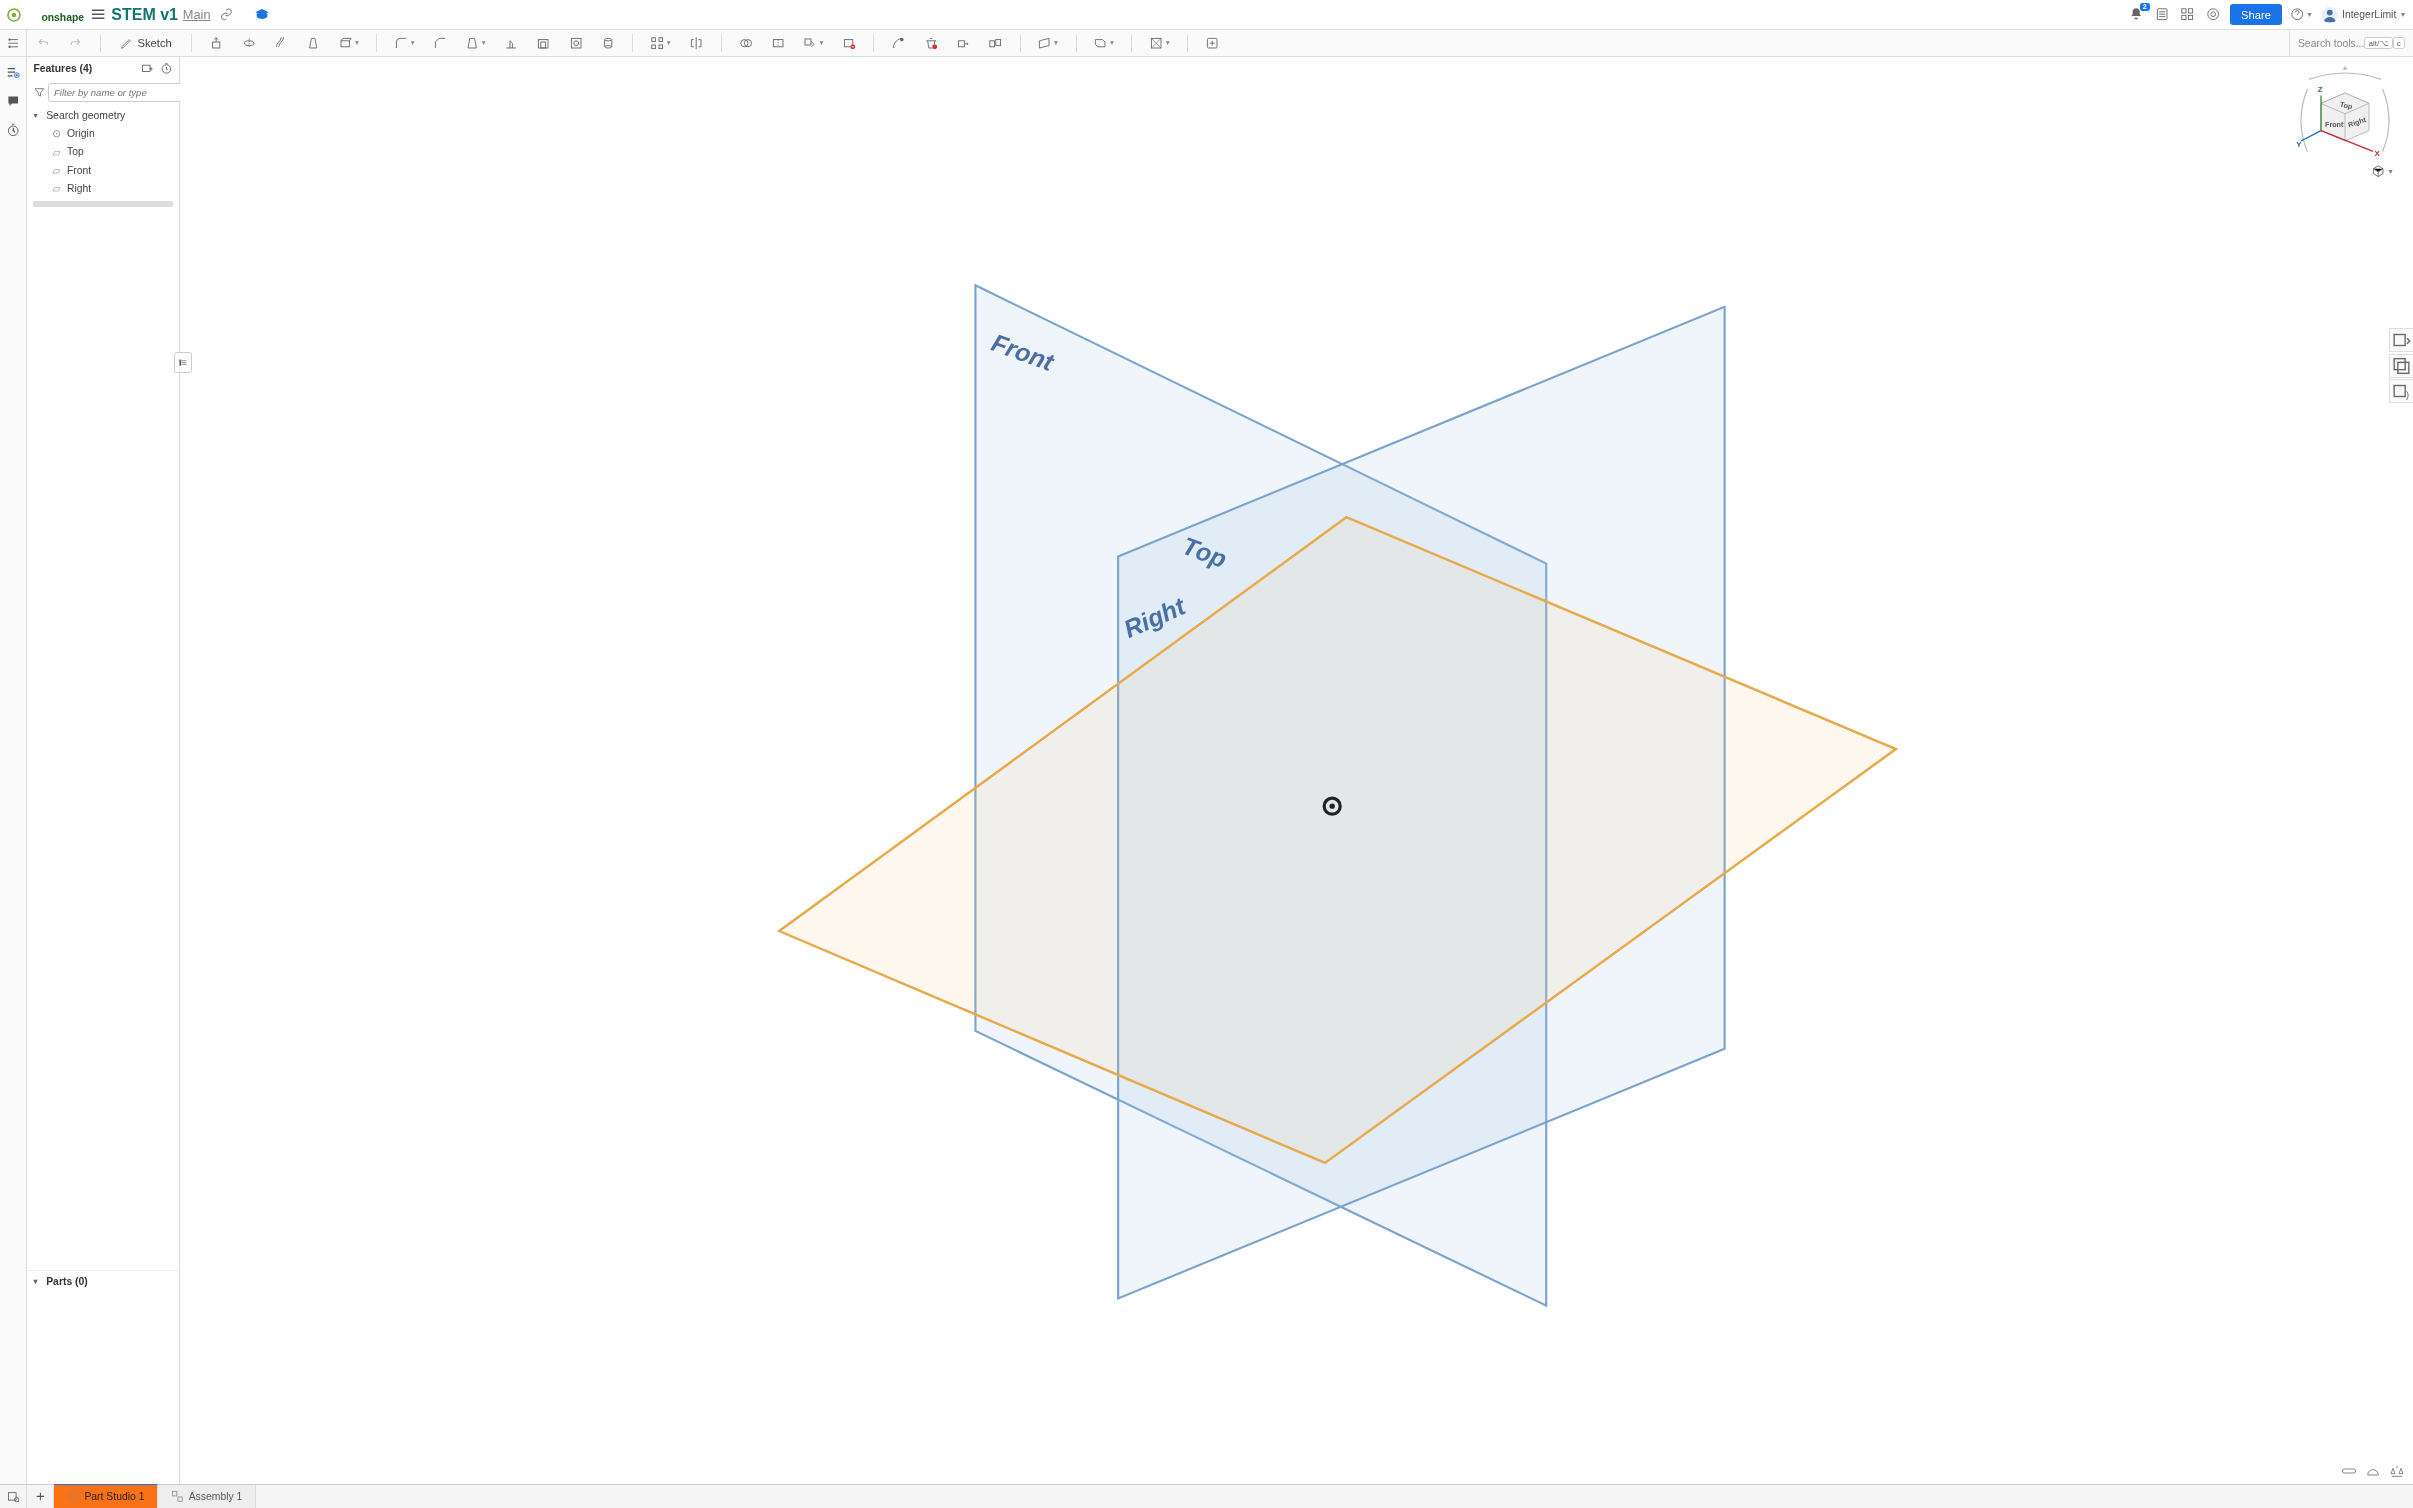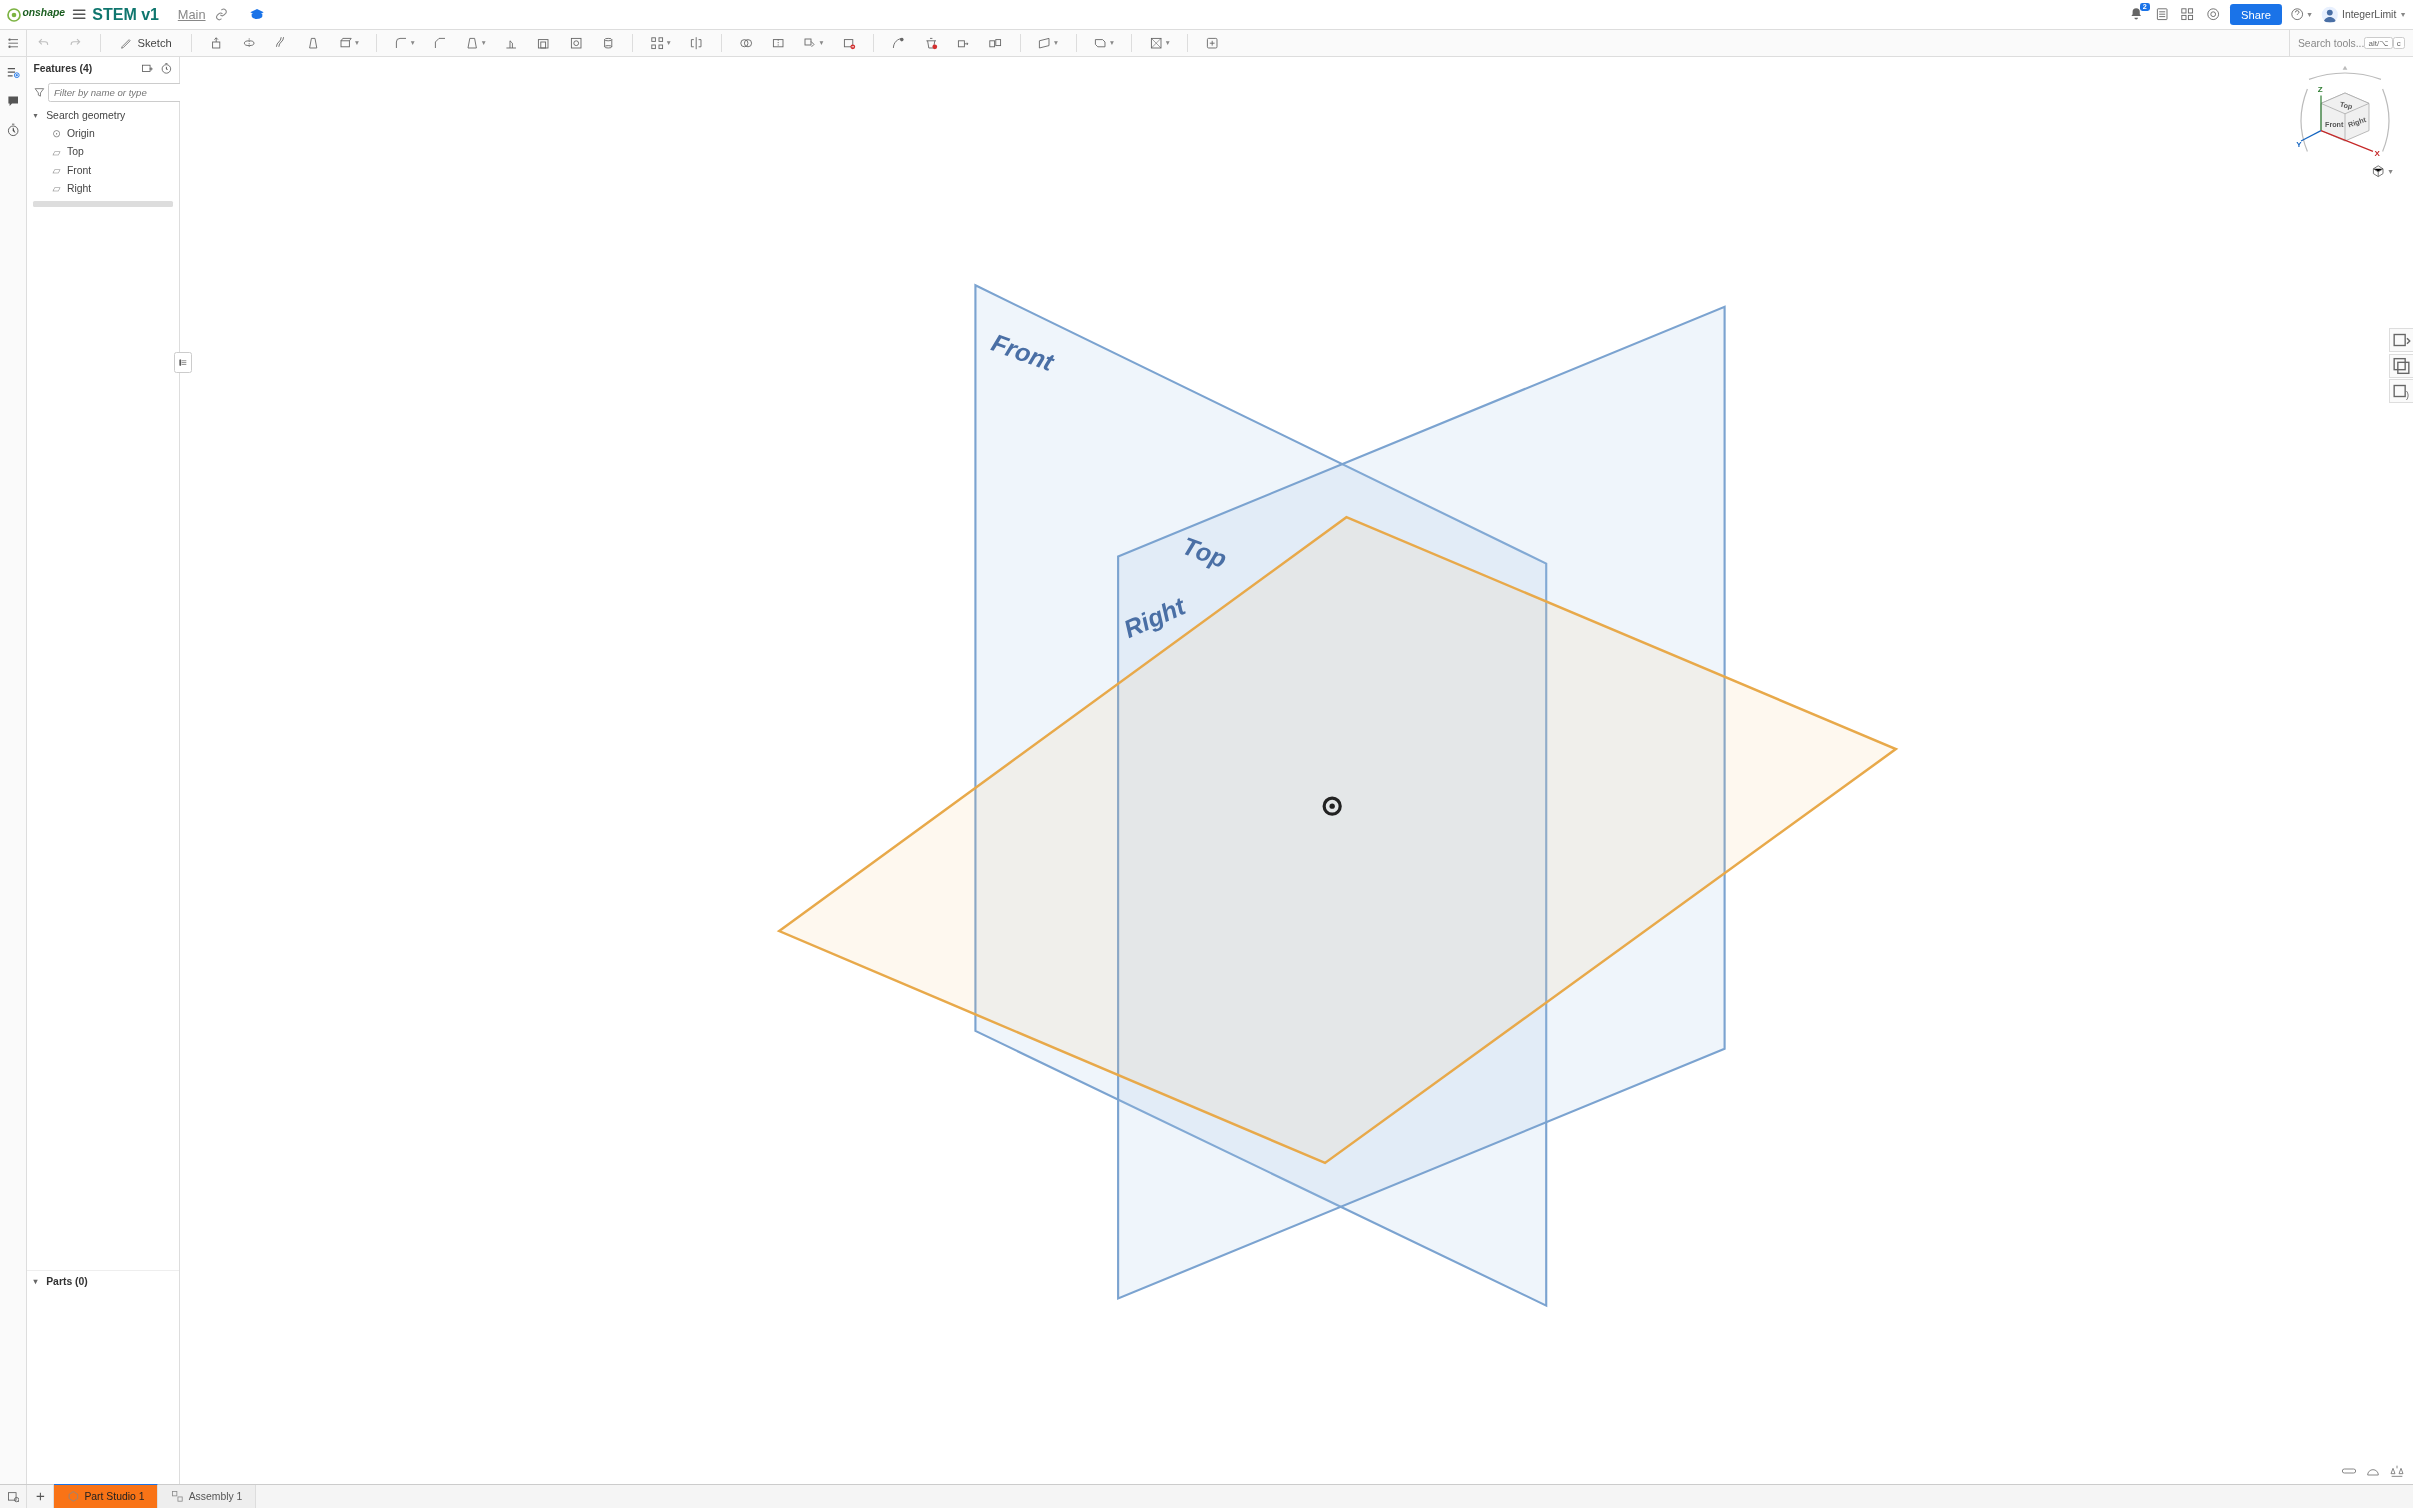--- a/index.html
+++ b/index.html
@@ -1,24 +1,24 @@
 <!DOCTYPE html>
 <html><head>
 <meta charset="utf-8">
 <style>
   * { box-sizing: border-box; margin: 0; padding: 0; }
   html, body { width: 100%; height: 100%; font-family: "Helvetica Neue", Arial, sans-serif; font-size: 10.4px; color: #333; overflow: hidden; background: #fff; }
   
   
   .header { display: flex; align-items: center; height: 30px; padding: 0 6.4px; border-bottom: 0.8px solid #ddd; gap: 4.8px; }
-  .logo { display: flex; align-items: flex-start; gap: 0; color: #1b5e20; font-weight: 600; font-style: italic; }
+  .logo { display: flex; align-items: flex-end; gap: 19px; color: #1b5e20; font-weight: 600; }
   .logo-icon { width: 16px; height: 16px; }
   .hamburger { width: 17.6px; height: 17.6px; display: flex; align-items: center; justify-content: center; cursor: pointer; color: #555; }
   .doc-title { font-size: 16px; font-weight: 700; color: #0f766e; }
-  .doc-branch { font-size: 12.8px; color: #888; margin-left: 14px; text-decoration: underline; }
+  .doc-branch { font-size: 12.8px; color: #888; margin-left: 0; text-decoration: underline; }
   .link-icon { color: #888; margin-left: 4.8px; cursor: pointer; }
   .grad-cap { color: #1a73e8; margin-left: 16px; cursor: pointer; }
   .header-spacer { flex: 1; }
   .header-right { display: flex; align-items: center; gap: 8px; }
   .icon-btn { width: 17.6px; height: 17.6px; display: flex; align-items: center; justify-content: center; cursor: pointer; color: #555; position: relative; }
   .badge { position: absolute; top: -3.2px; right: -4.8px; background: #1a73e8; color: #fff; font-size: 7.2px; font-weight: 700; padding: 0.8px 3.2px; border-radius: 2.4px; line-height: 1; }
   .share-btn { background: #1a73e8; color: #fff; border: none; border-radius: 3.2px; padding: 4.8px 11.2px; font-size: 11.2px; font-weight: 500; cursor: pointer; }
   .help-dd { display: flex; align-items: center; gap: 1.6px; cursor: pointer; color: #666; }
   .user-area { display: flex; align-items: center; gap: 3.2px; cursor: pointer; }
   .user-avatar { width: 17.6px; height: 17.6px; border-radius: 50%; }

